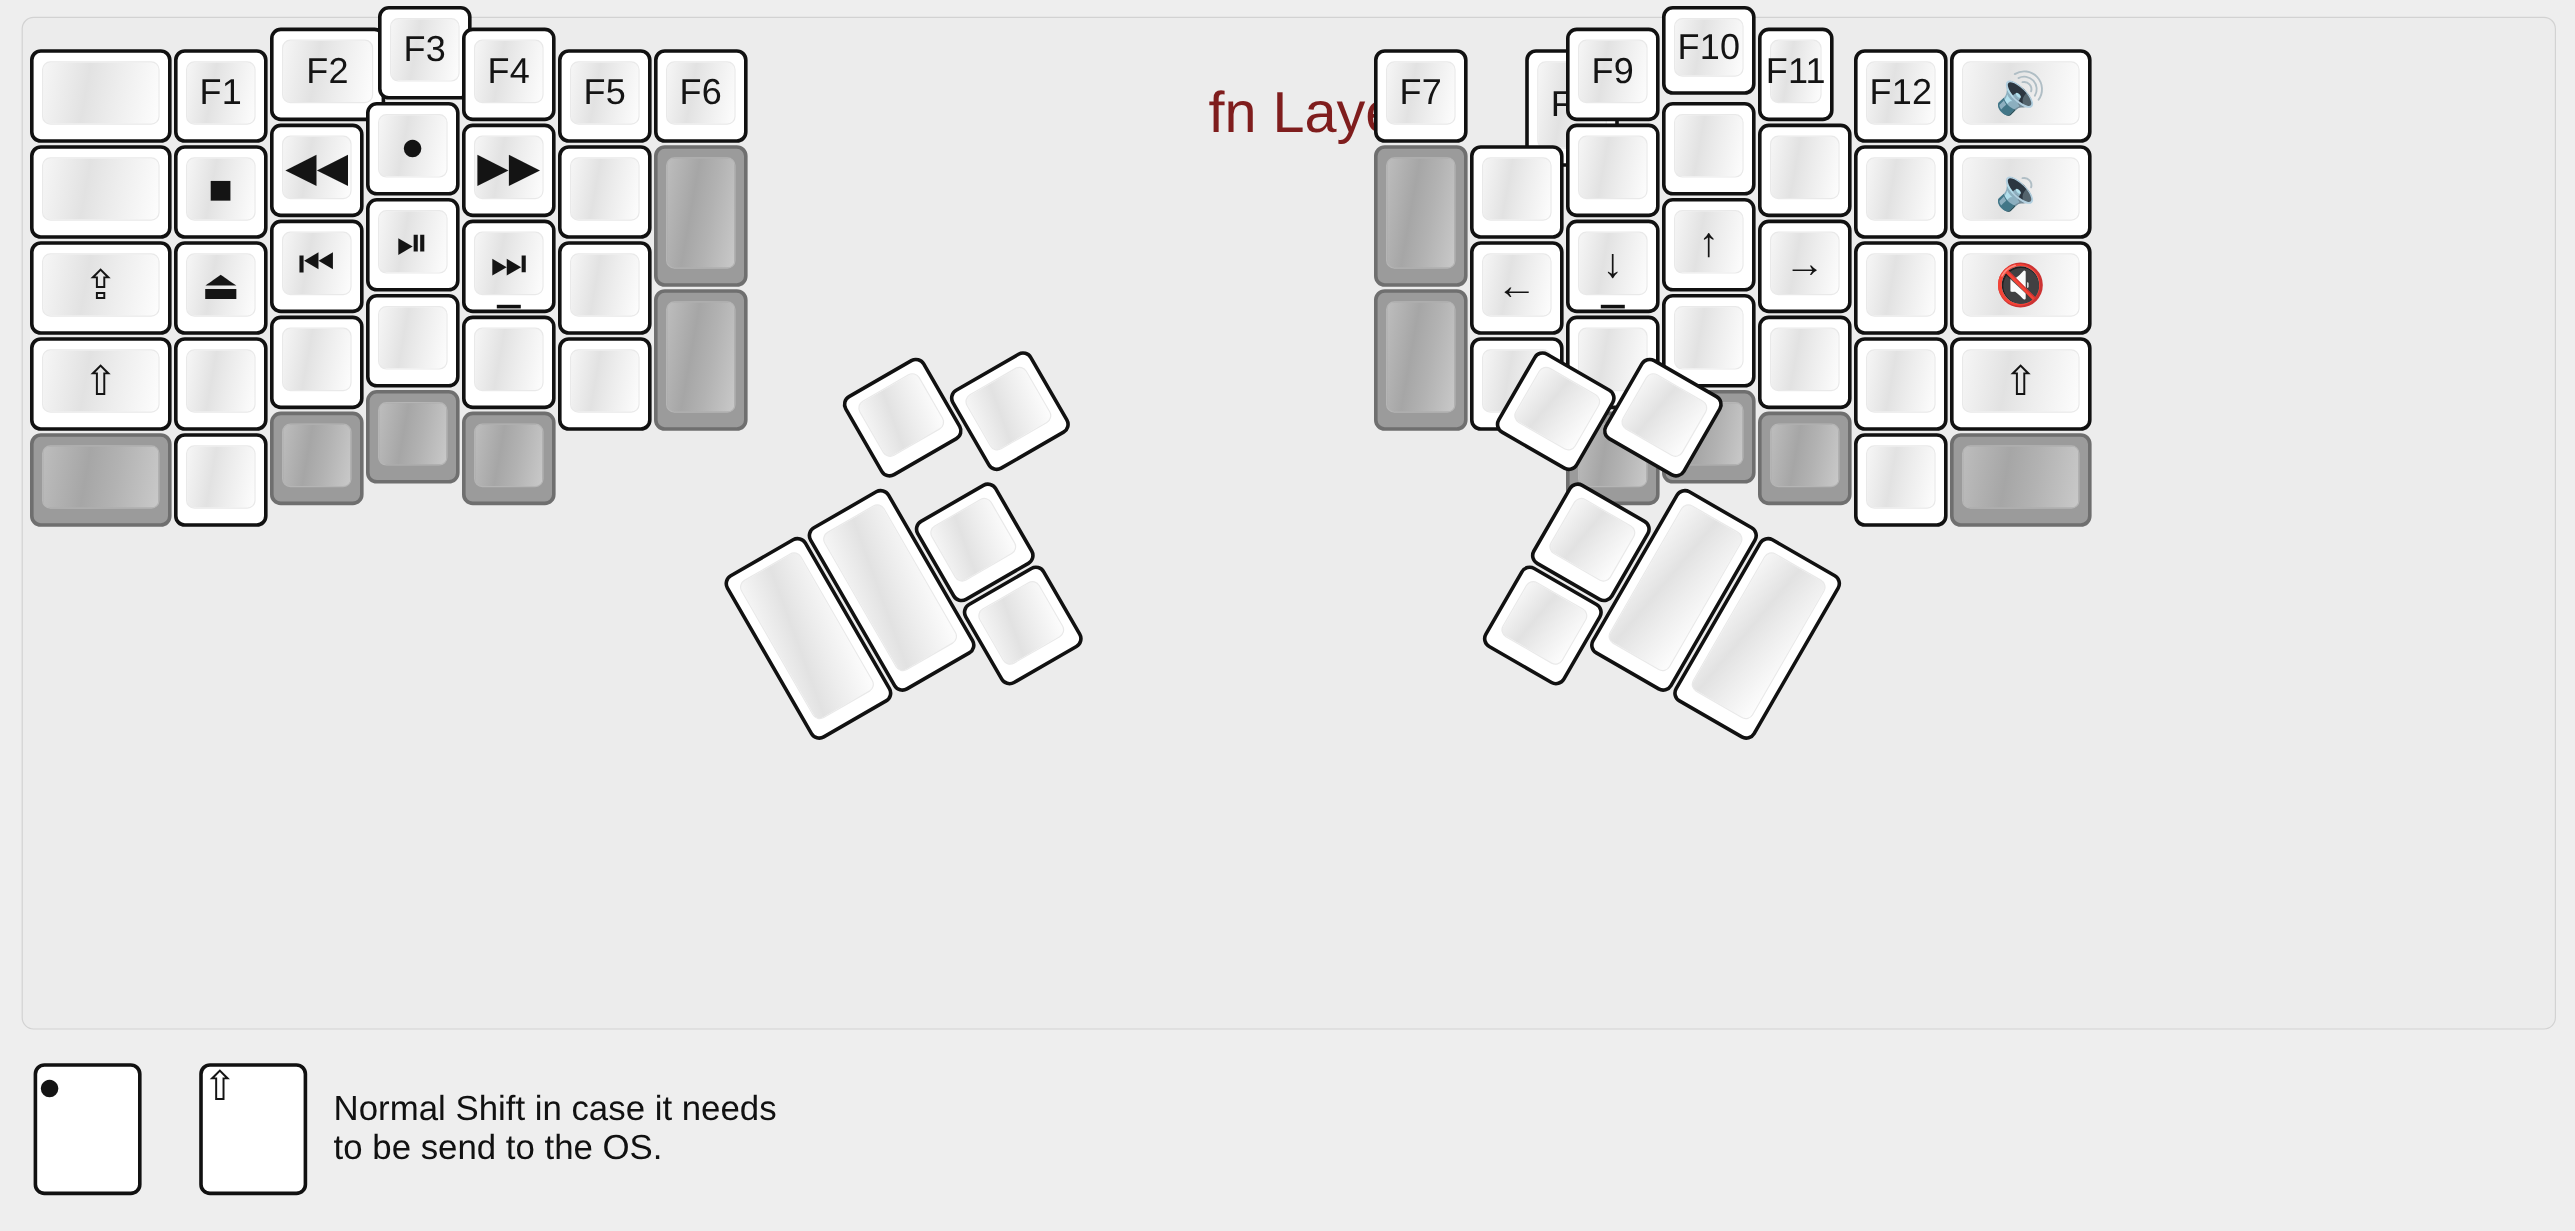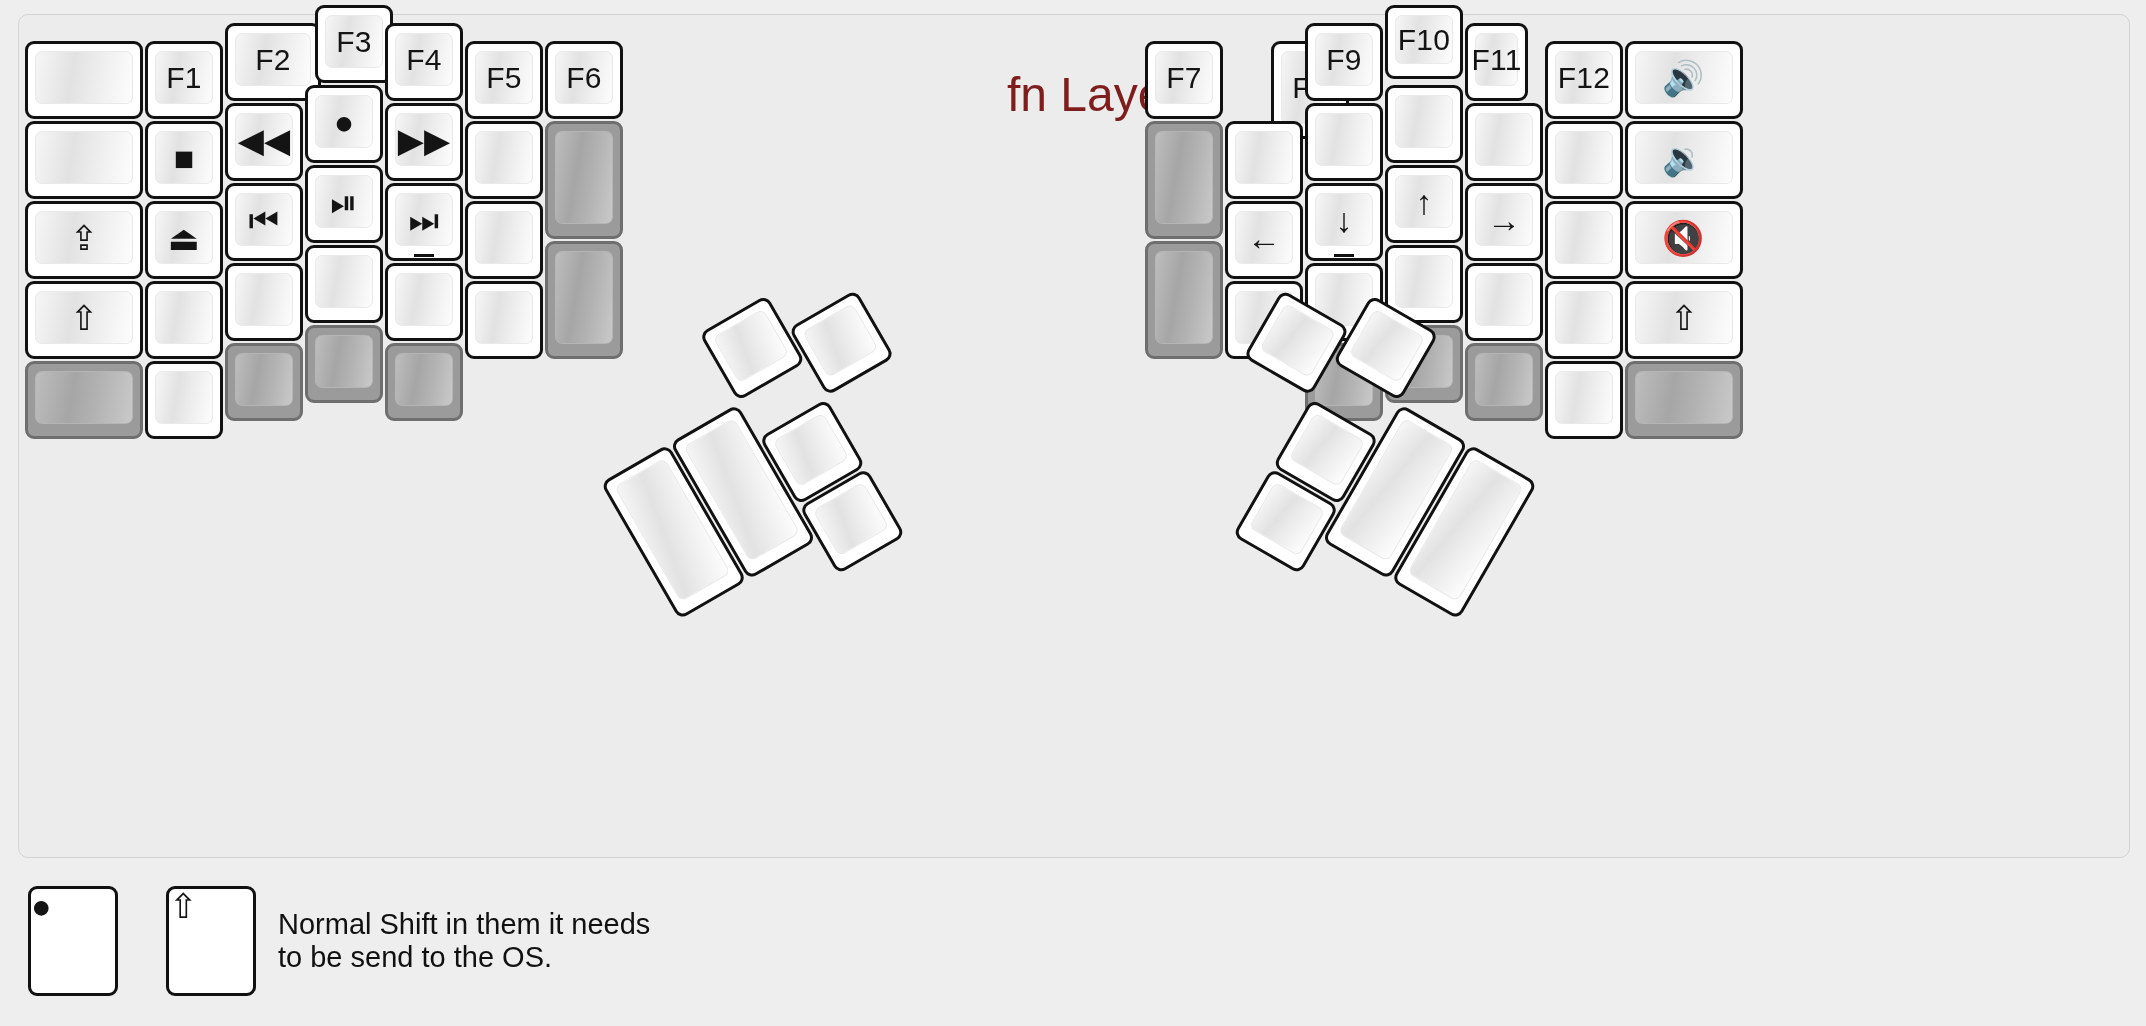--- a/index.html
+++ b/index.html
@@ -431,19 +431,19 @@
         </div>
       </div>
     </div>
 
     <div class="leg" id="leg2">
       <div class="swatch">
         <div class="cap">
           <span class="lg gl">⇧</span>
         </div>
       </div>
-      <div class="txt">Normal Shift in them it needs
+      <div class="txt">Normal Shift in case it needs
 to be send to the OS.</div>
     </div>
 
   </div>
 
 </div>
 
 </body></html>

